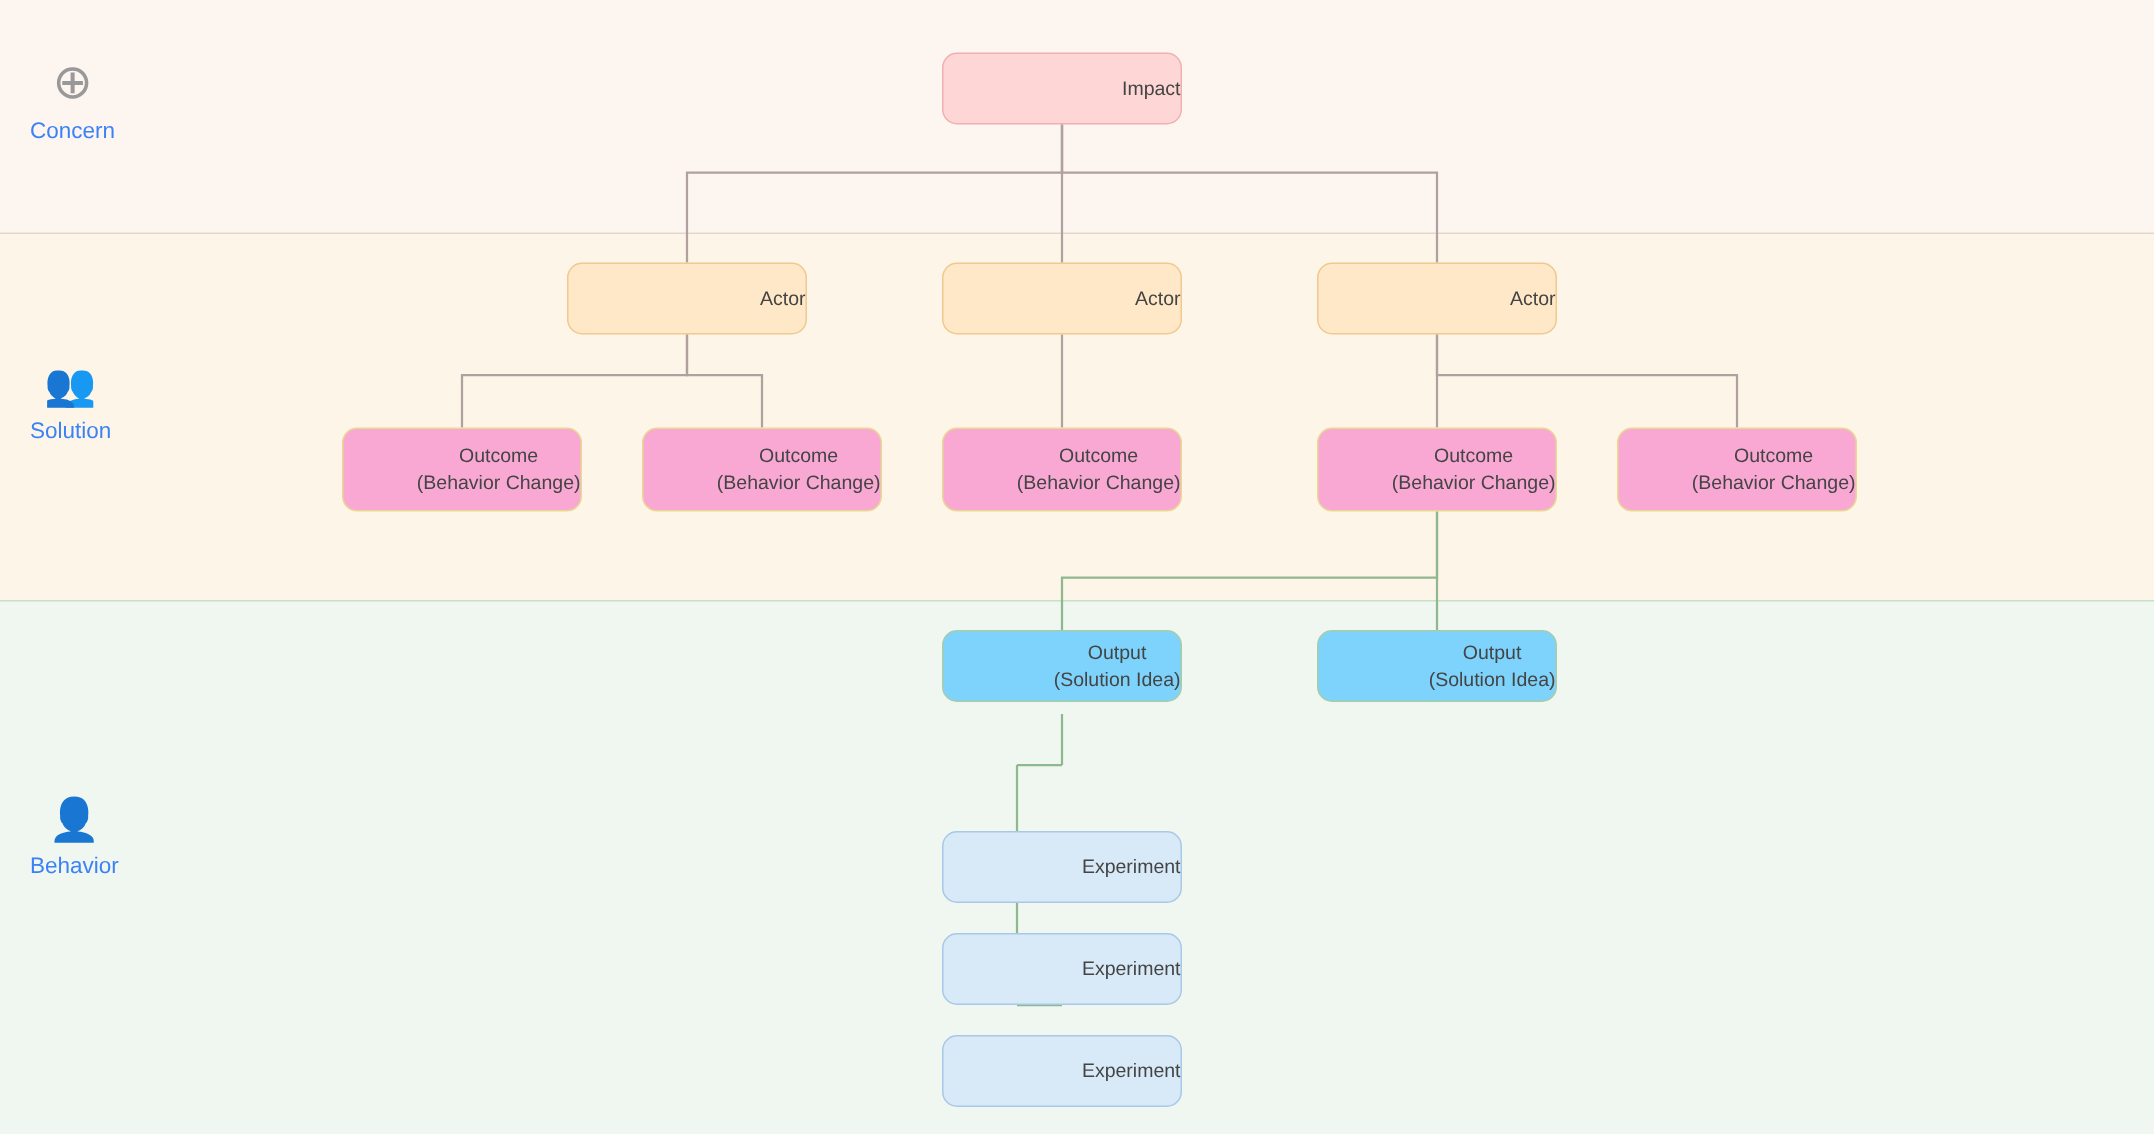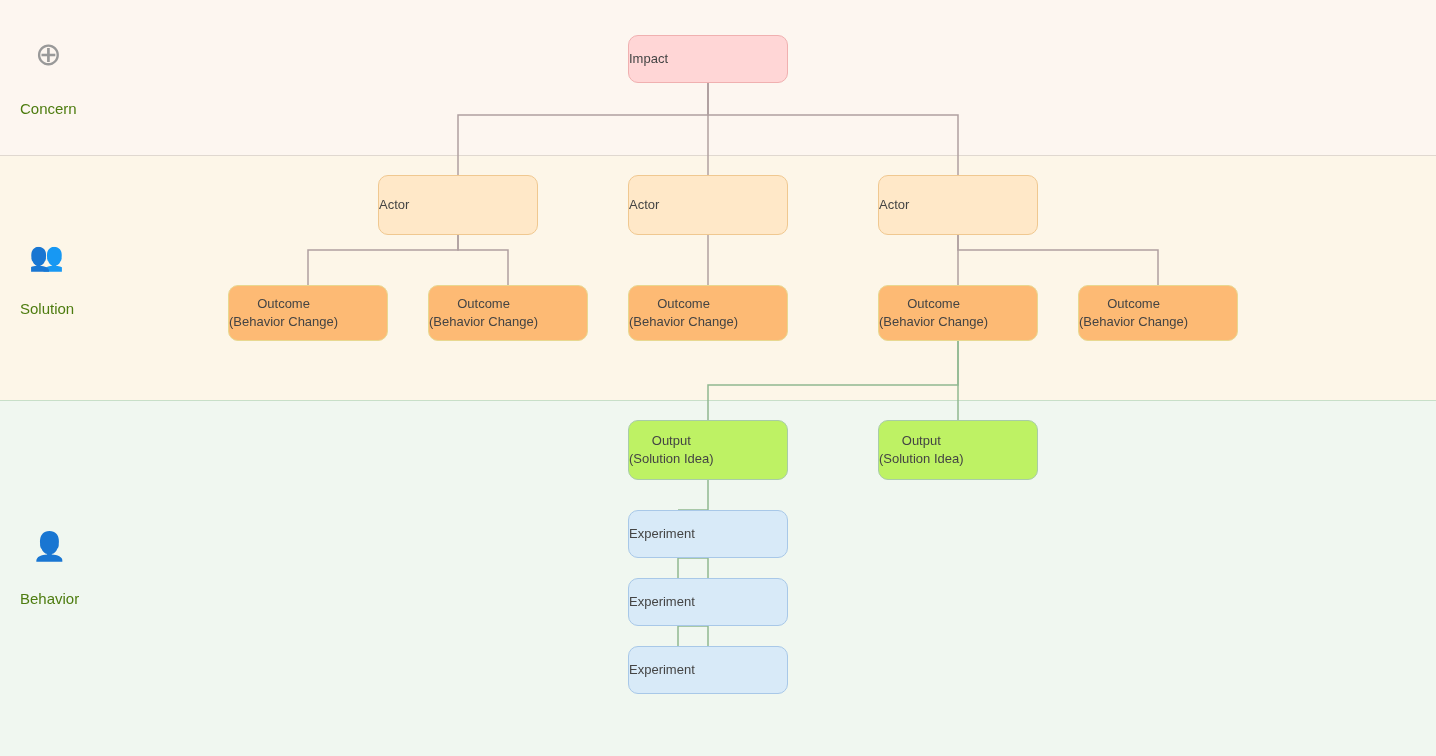--- a/index.html
+++ b/index.html
@@ -40,23 +40,22 @@
       flex-direction: column;
       align-items: center;
       gap: 6px;
     }
     .side-label .icon {
       font-size: 32px;
       color: #999;
     }
     .side-label .text {
       font-size: 15px;
-      color: #4d7c0f;
+      color: #3b82f6;
       font-weight: 400;
-      margin-top: 21px;
     }
 
     .label-concern { top: 35px; }
     .label-influence { top: 240px; }
     .label-control { top: 530px; }
 
     
     .divider {
       position: absolute;
       left: 0; right: 0;
@@ -71,74 +70,75 @@
       position: absolute;
       top: 0; left: 130px; right: 0; bottom: 0;
     }
 
     
     .node {
       position: absolute;
       border-radius: 10px;
       display: flex;
       align-items: center;
-      justify-content: flex-start;
+      justify-content: flex-end;
       text-align: center;
       font-size: 13px;
       color: #444;
       line-height: 1.4;
     }
 
     .node-impact {
       background: #ffd6d6;
       border: 1.5px solid #f0b0b0;
       width: 160px;
       height: 48px;
       top: 35px;
       left: 498px;
     }
 
     .node-actor {
       background: #ffe8c8;
       border: 1.5px solid #f0c890;
       width: 160px;
-      height: 60px;
+      height: 48px;
     }
     .actor-1 { top: 175px; left: 248px; }
     .actor-2 { top: 175px; left: 498px; }
     .actor-3 { top: 175px; left: 748px; }
 
     .node-outcome {
-      background: #fdba74;
+      background: #f9a8d4;
       border: 1.5px solid #e8d890;
       width: 160px;
       height: 56px;
       top: 285px;
     }
     .outcome-1 { left: 98px; }
     .outcome-2 { left: 298px; }
     .outcome-3 { left: 498px; }
     .outcome-4 { left: 748px; }
     .outcome-5 { left: 948px; }
 
     .node-output {
-      background: #bef264;
+      background: #7dd3fc;
       border: 1.5px solid #a8cca8;
       width: 160px;
-      height: 60px;
+      height: 48px;
       top: 420px;
     }
     .output-1 { left: 498px; }
     .output-2 { left: 748px; }
 
     .node-experiment {
       background: #d8eaf8;
       border: 1.5px solid #a8c8e8;
       width: 160px;
       height: 48px;
+      margin-top: 44px;
     }
     .exp-1 { top: 510px; left: 498px; }
     .exp-2 { top: 578px; left: 498px; }
     .exp-3 { top: 646px; left: 498px; }
 
     
     .connectors {
       position: absolute;
       top: 0; left: 0;
       width: 1300px;

